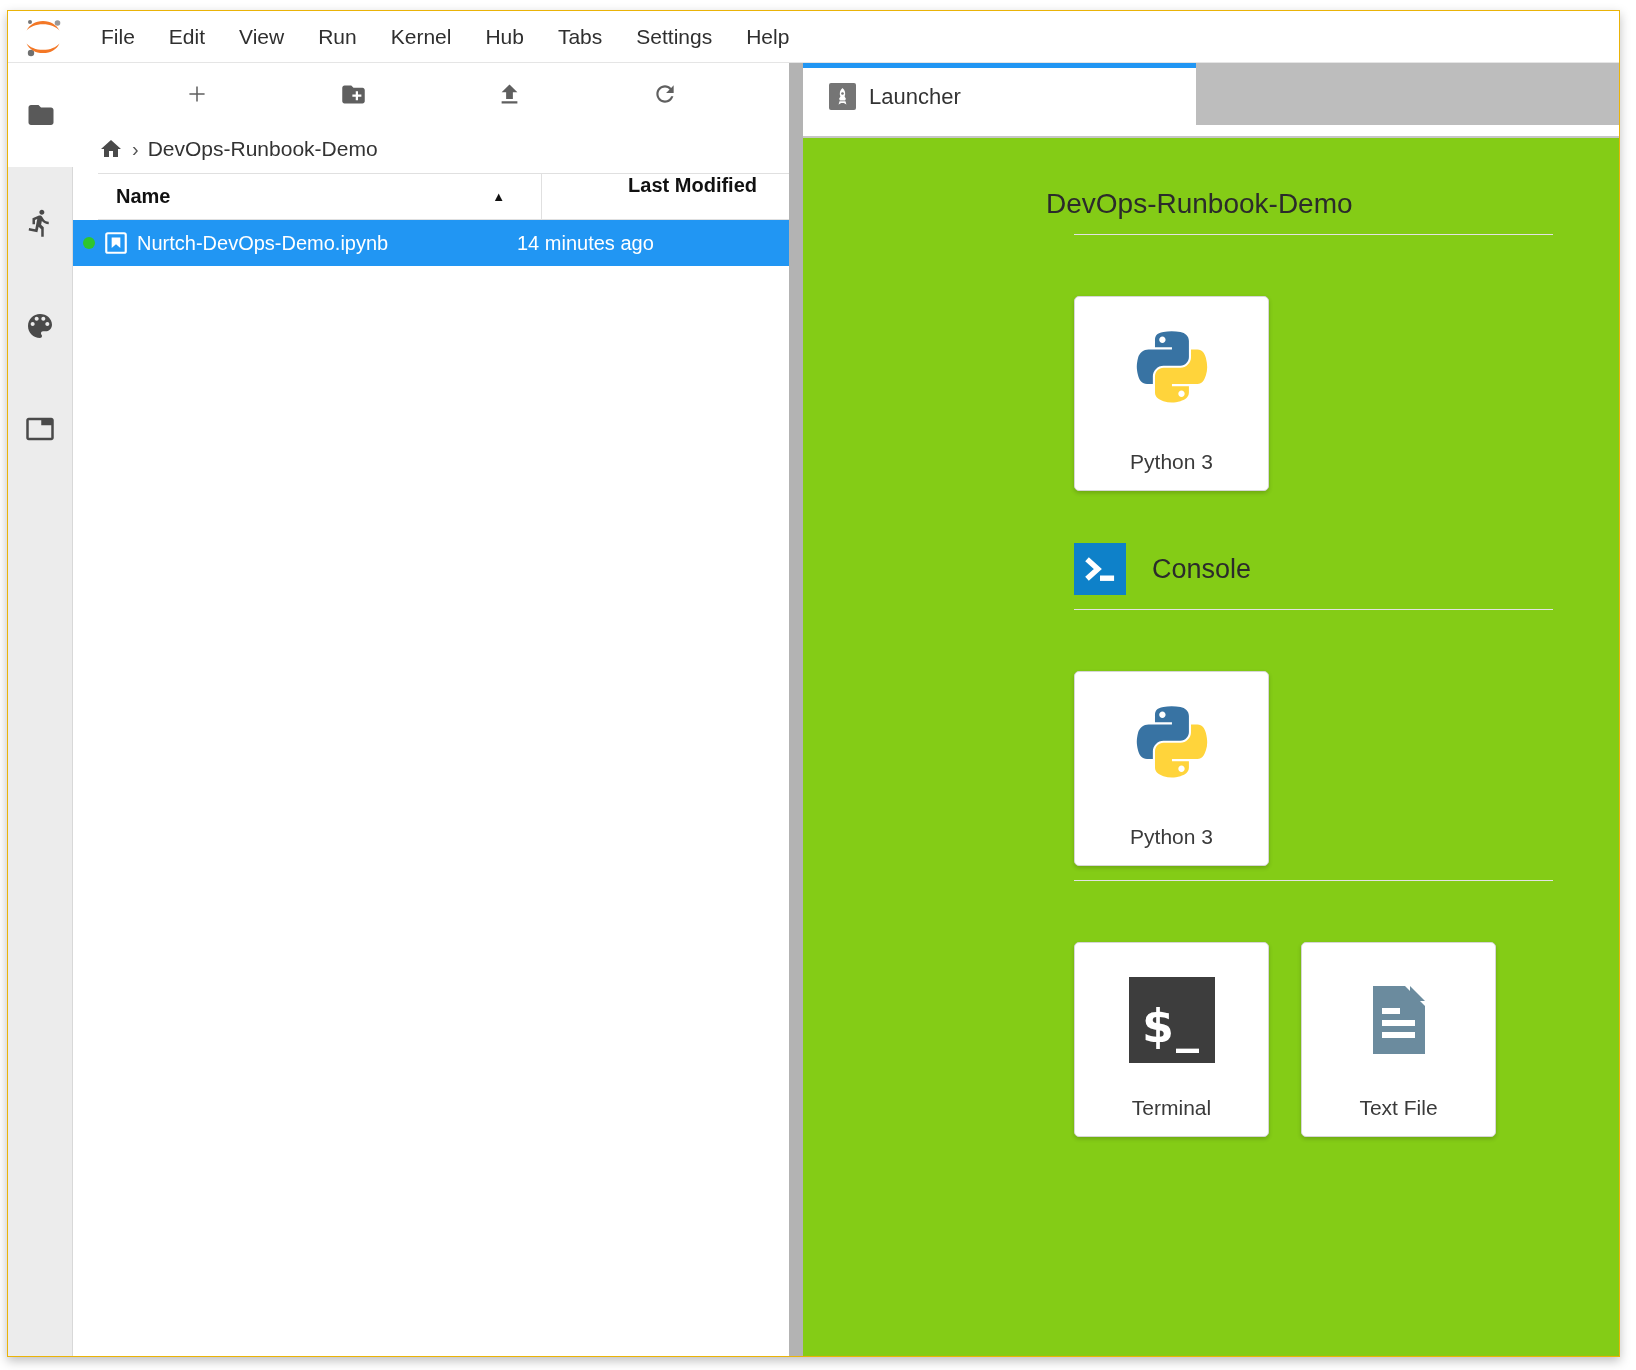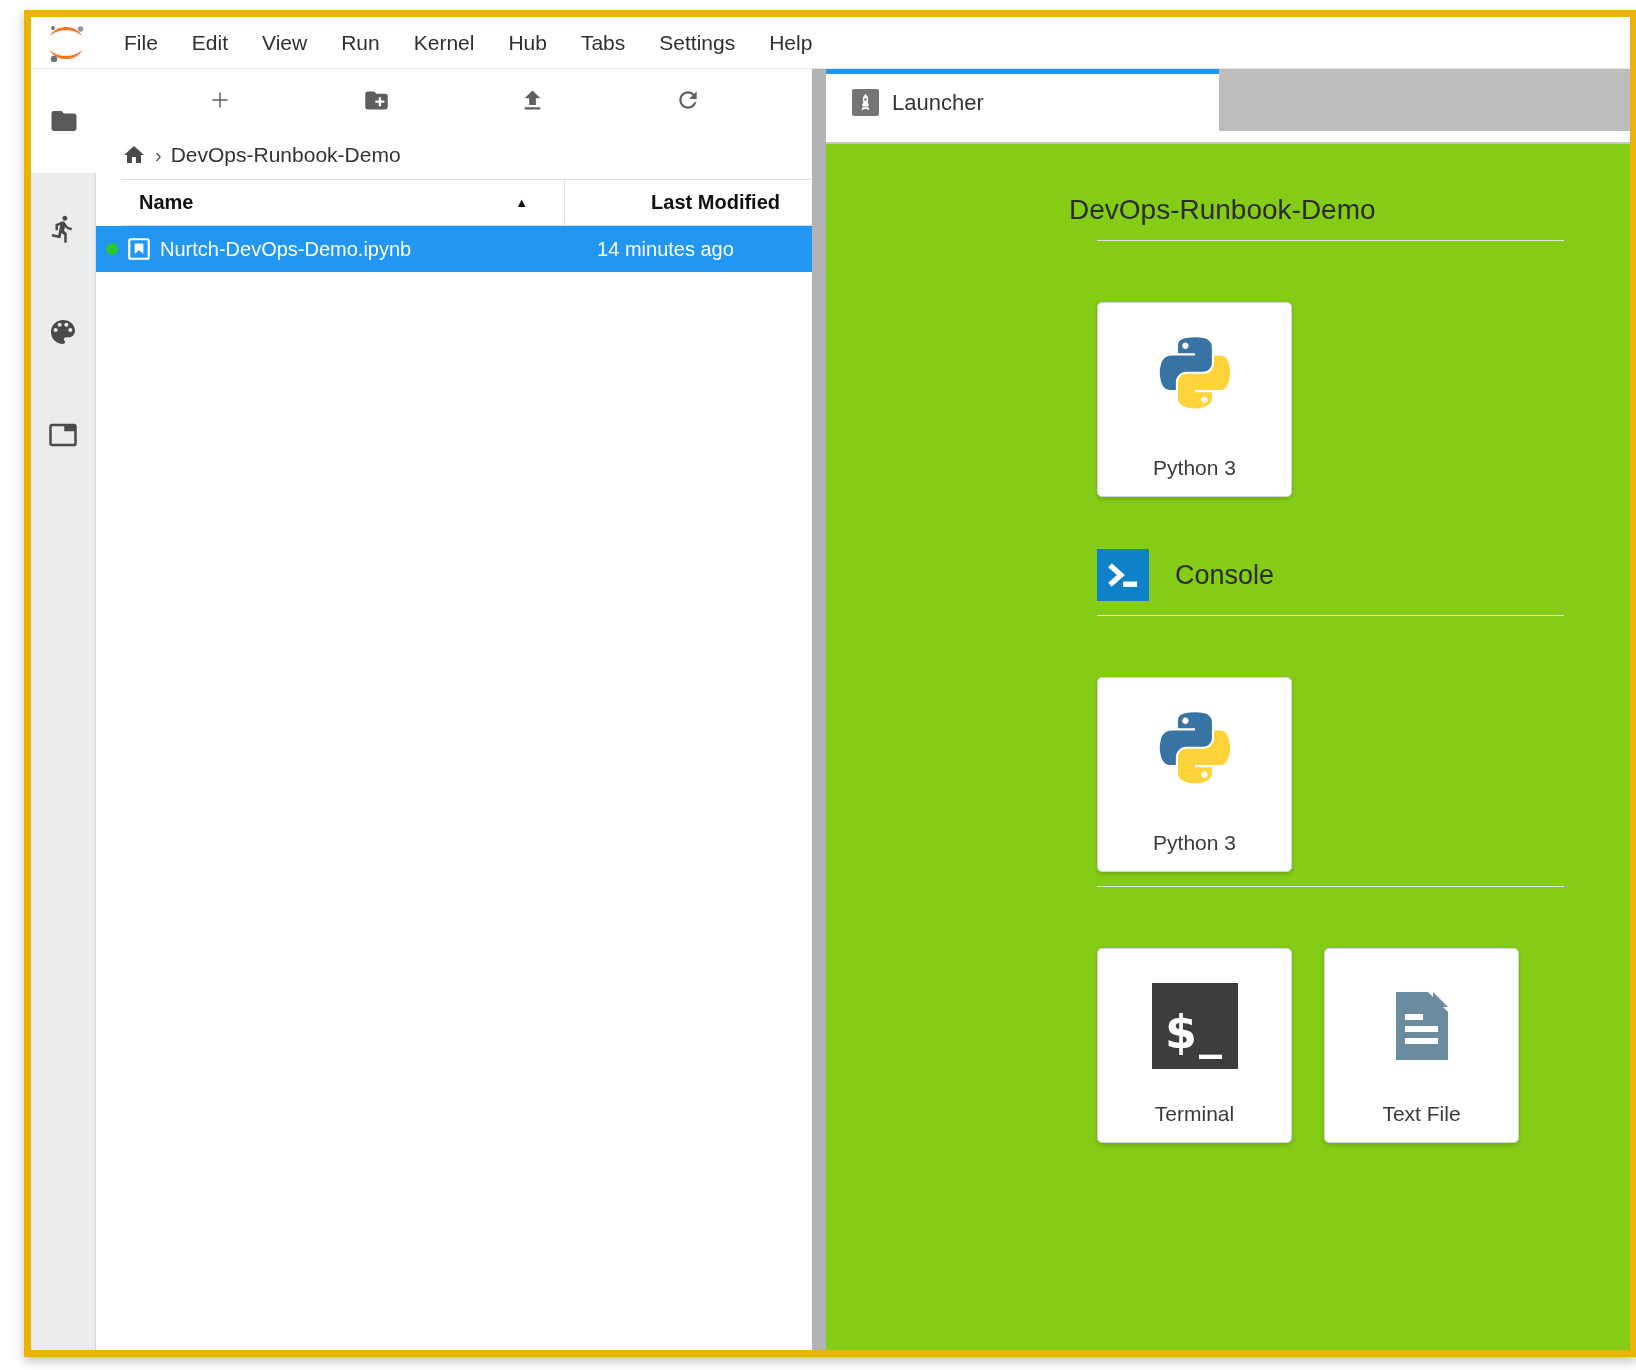--- a/index.html
+++ b/index.html
@@ -2,22 +2,22 @@
 <html><head>
 <meta charset="utf-8">
 <style>
   html,body{margin:0;padding:0;}
   body{
     width:1636px;height:1370px;overflow:hidden;background:#fff;
     font-family:"Liberation Sans","DejaVu Sans",sans-serif;color:#333;
     position:relative;
   }
   .window{
-    position:absolute;left:24px;top:10px;width:1613px;height:1347px;
-    border:7px solid #eab308;background:#fff;box-sizing:border-box;
+    position:absolute;left:7px;top:10px;width:1613px;height:1347px;
+    border:1px solid #eab308;background:#fff;box-sizing:border-box;
     box-shadow:0 4px 10px rgba(0,0,0,.25);
     display:flex;flex-direction:column;
   }
   
   .menubar{height:51px;min-height:51px;display:flex;align-items:center;border-bottom:1px solid #e5e5e5;background:#fff;}
   .logo{width:46px;height:46px;margin-left:12px;display:flex;align-items:center;justify-content:center;}
   .menu-items{display:flex;align-items:center;margin-left:18px;}
   .menu-item{font-size:21px;color:#2f2f2f;padding:0 17px;cursor:default;}
   
   .main{flex:1;display:flex;min-height:0;}
@@ -28,25 +28,25 @@
   .act-icon{width:30px;height:30px;}
   
   .filebrowser{width:716px;min-width:716px;background:#fff;display:flex;flex-direction:column;}
   .fb-toolbar{height:62px;min-height:62px;display:flex;align-items:center;justify-content:space-around;padding:0 46px;}
   .fb-tool{width:28px;height:28px;display:flex;align-items:center;justify-content:center;cursor:pointer;}
   .fb-breadcrumb{height:48px;display:flex;align-items:center;padding-left:26px;gap:9px;font-size:21px;color:#333;}
   .crumb-sep{color:#555;font-size:20px;}
   .fb-header{height:45px;min-height:45px;border-top:1px solid #e0e0e0;border-bottom:1px solid #e0e0e0;display:flex;align-items:stretch;font-weight:bold;font-size:20px;color:#111;margin-left:25px;}
   .col-name{width:444px;box-sizing:border-box;padding-left:18px;display:flex;align-items:center;border-right:1px solid #e0e0e0;}
   .sort-caret{margin-left:auto;margin-right:36px;font-size:13px;color:#111;}
-  .col-mod{flex:1;display:flex;align-items:center;justify-content:flex-end;padding-right:32px;}
+  .col-mod{flex:1;display:flex;align-items:flex-start;justify-content:flex-end;padding-right:32px;}
   .fb-row{height:46px;min-height:46px;background:#2196f3;color:#fff;display:flex;align-items:center;font-size:20px;font-weight:500;cursor:pointer;}
   .row-name{width:444px;box-sizing:border-box;display:flex;align-items:center;padding-left:10px;gap:8px;}
   .run-dot{width:12px;height:12px;border-radius:50%;background:#2ec52e;flex:none;}
-  .row-mod{flex:1;text-align:center;padding-right:21px;}
+  .row-mod{flex:1;text-align:left;padding-right:21px;}
   .fb-empty{flex:1;}
   
   .splitter{width:14px;min-width:14px;background:#b3b3b3;cursor:col-resize;}
   
   .dock{flex:1;display:flex;flex-direction:column;background:#84cc16;min-width:0;}
   .tabbar{height:62px;min-height:62px;background:#bdbdbd;display:flex;}
   .tab{width:393px;background:#fff;border-top:5px solid #2196f3;box-sizing:border-box;display:flex;align-items:center;padding-left:26px;gap:13px;font-size:22px;color:#333;cursor:pointer;}
   .tab-icon{width:27px;height:27px;background:#757575;border-radius:2px;display:flex;align-items:center;justify-content:center;}
   .dock-sep{height:11px;background:#fff;border-bottom:2px solid #c6c6c6;}
   .launcher{flex:1;padding:50px 66px 0 243px;overflow:hidden;}

